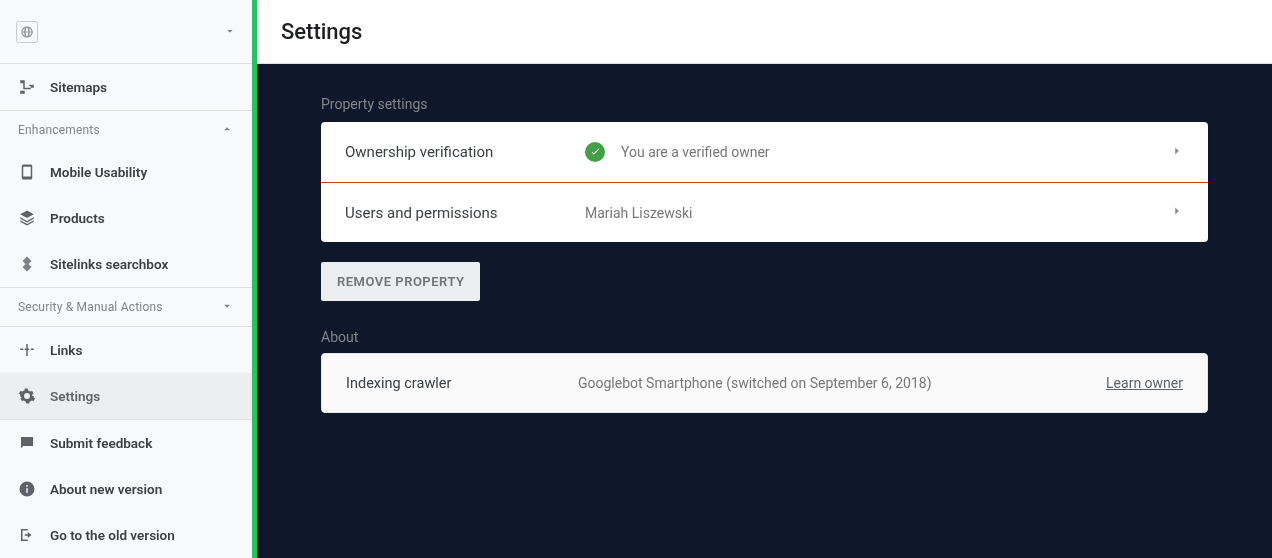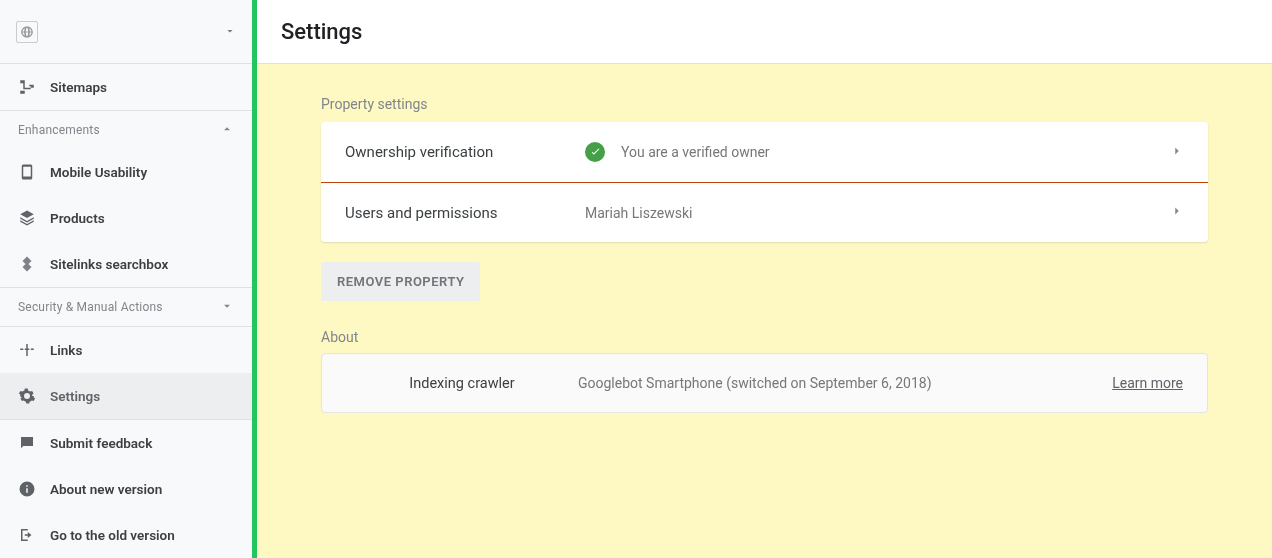--- a/index.html
+++ b/index.html
@@ -20,39 +20,39 @@
     .nav-item.active { background: #eceef0; color: #5f6368; }
     .nav-item.active .icon-wrap svg { fill: #5f6368; }
     .section-header { display: flex; align-items: center; justify-content: space-between; height: 38px; padding: 0 18px; color: #80868b; font-size: 12px; letter-spacing: 0.2px; cursor: pointer; }
     .section-header svg { width: 14px; height: 14px; fill: #80868b; }
     .divider { height: 1px; background: #e0e0e0; }
 
     
     .main { flex: 1; background: #fff; display: flex; flex-direction: column; }
     .main-header { height: 64px; display: flex; align-items: center; padding: 0 24px; border-bottom: 1px solid #e0e0e0; box-shadow: 0 1px 2px rgba(0,0,0,0.05); }
     .main-header h1 { font-size: 22px; font-weight: 500; color: #202124; }
-    .main-body { padding: 24px 64px; background: #fef9c3; flex: 1; }
+    .main-body { padding: 24px 64px; background: #0f172a; flex: 1; }
 
     .section-label { color: #80868b; font-size: 14px; margin: 8px 0 10px 0; }
 
     .card-group { background: #fff; border-radius: 4px; box-shadow: 0 1px 2px rgba(0,0,0,0.12); }
     .card-row { display: flex; align-items: center; height: 60px; padding: 0 24px; cursor: pointer; }
     .card-row + .card-row { border-top: 1px solid #c2410c; }
     .card-row .row-label { width: 232px; font-size: 15px; color: #3c4043; }
     .card-row .row-value { flex: 1; font-size: 14px; color: #777; display: flex; align-items: center; padding-left: 8px; }
     .check-badge { width: 20px; height: 20px; border-radius: 50%; background: #43a047; display: flex; align-items: center; justify-content: center; margin-right: 16px; }
     .check-badge svg { width: 13px; height: 13px; fill: #fff; }
     .row-chevron svg { width: 14px; height: 14px; fill: #888; }
 
     .after-card-actions { display: flex; justify-content: flex-start; margin-top: 20px; }
     .flat-button { background: #eceef0; border: none; padding: 12px 16px; font-size: 13px; font-weight: 600; color: #707579; letter-spacing: 0.5px; cursor: pointer; border-radius: 2px; }
 
     .about-label { color: #80868b; font-size: 14px; margin: 28px 0 8px 0; }
     .about-card { background: #fafafa; border: 1px solid #e4e4e4; border-radius: 4px; height: 60px; display: flex; align-items: center; padding: 0 24px; }
-    .about-card .row-label { width: 232px; font-size: 14.5px; color: #3c4043; text-align: center; }
+    .about-card .row-label { width: 232px; font-size: 14.5px; color: #3c4043; }
     .about-card .row-value { flex: 1; font-size: 14px; color: #777; }
     .about-card .row-link { font-size: 14px; color: #5f6368; text-decoration: underline; cursor: pointer; }
   </style>
 </head>
 <body>
 
 <div class="sidebar">
   <div class="sidebar-header">
     <div class="property-selector">
       <span class="property-icon">
@@ -204,16 +204,16 @@
     </div>
 
     <div class="after-card-actions">
       <button class="flat-button">REMOVE PROPERTY</button>
     </div>
 
     <div class="about-label">About</div>
     <div class="about-card">
       <div class="row-label">Indexing crawler</div>
       <div class="row-value">Googlebot Smartphone (switched on September 6, 2018)</div>
-      <a class="row-link">Learn more</a>
+      <a class="row-link">Learn owner</a>
     </div>
   </div>
 </div>
 
 </body></html>

